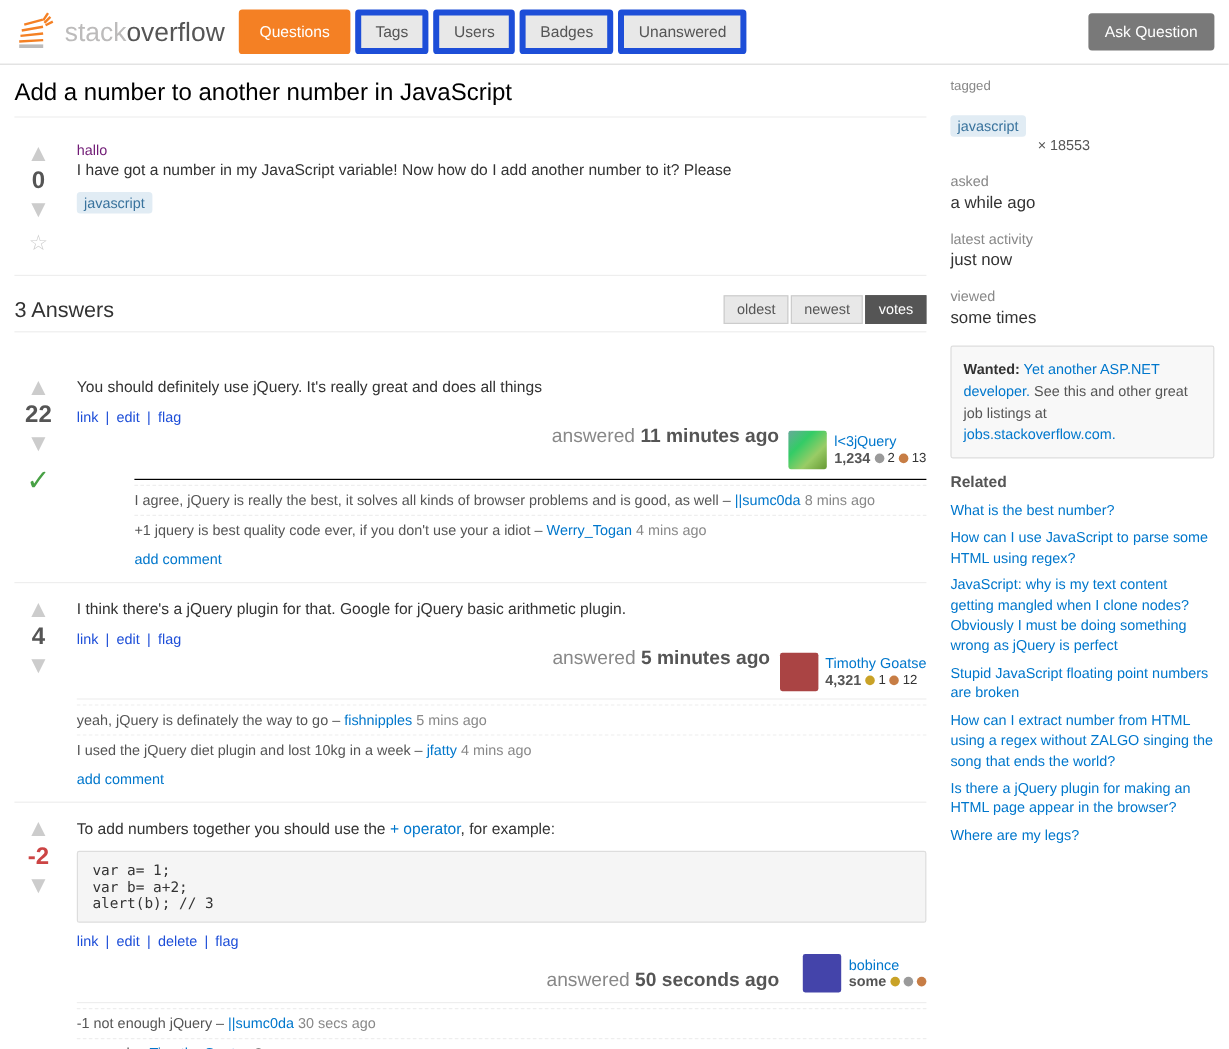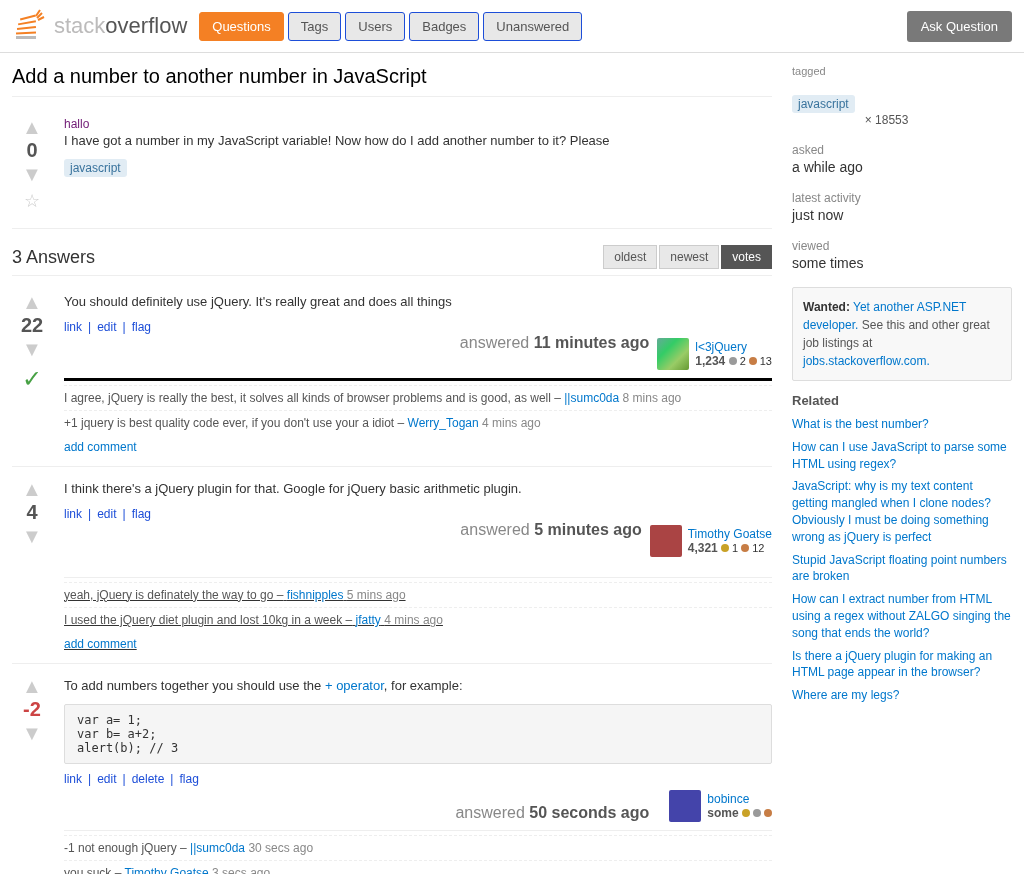--- a/index.html
+++ b/index.html
@@ -1,21 +1,21 @@
 <!DOCTYPE html>
 <html><head>
   <meta charset="utf-8">
   <style>
     * { margin: 0; padding: 0; box-sizing: border-box; }
     body { font-family: Arial, sans-serif; font-size: 13px; color: #333; background: #fff; }
     
     
     #header { display: flex; align-items: center; padding: 8px 12px; border-bottom: 1px solid #ddd; }
     #nav { display: flex; gap: 4px; }
-    .nav-btn { padding: 6px 12px; border: 1px solid #1d4ed8; background: #e8e8e8; color: #555; cursor: pointer; font-size: 13px; border-radius: 3px; text-decoration: none; }
+    .nav-btn { padding: 6px 12px; border: 5px solid #1d4ed8; background: #e8e8e8; color: #555; cursor: pointer; font-size: 13px; border-radius: 3px; text-decoration: none; }
     .nav-btn.active { background: #f48024; color: #fff; border-color: #f48024; }
     #ask-btn { margin-left: auto; padding: 8px 14px; background: #797979; color: #fff; border: none; border-radius: 3px; cursor: pointer; font-size: 13px; }
     
     
     #main { display: flex; padding: 12px; gap: 20px; }
     #content { flex: 1; min-width: 0; }
     #sidebar { width: 220px; flex-shrink: 0; }
     
     
     #question-title { font-size: 20px; font-weight: normal; color: #000; margin-bottom: 12px; padding-bottom: 8px; border-bottom: 1px solid #eee; }
@@ -29,21 +29,21 @@
     .accepted-icon { color: #48a145; font-size: 24px; margin-top: 4px; }
     
     
     #question-block { display: flex; gap: 12px; margin-bottom: 16px; }
     .question-body { flex: 1; }
     .question-author { font-size: 12px; color: #701a75; }
     .question-text { margin-bottom: 8px; line-height: 1.5; }
     .tag { display: inline-block; background: #e1ecf4; color: #39739d; padding: 2px 6px; border-radius: 3px; font-size: 12px; margin-right: 4px; cursor: pointer; }
     
     
-    #answers-header { display: flex; align-items: center; margin-bottom: 4px; padding-bottom: 6px; border-bottom: 1px solid #eee; }
+    #answers-header { display: flex; align-items: center; margin-bottom: 24px; padding-bottom: 6px; border-bottom: 1px solid #eee; }
     #answers-count { font-size: 18px; font-weight: normal; flex: 1; }
     .sort-tabs { display: flex; gap: 2px; }
     .sort-tab { padding: 4px 10px; border: 1px solid #ccc; background: #e8e8e8; color: #555; cursor: pointer; font-size: 12px; }
     .sort-tab.active { background: #555; color: #fff; border-color: #555; }
     
     
     .answer-block { display: flex; gap: 12px; padding: 12px 0; border-bottom: 1px solid #eee; }
     .answer-body { flex: 1; min-width: 0; }
     .answer-text { margin-bottom: 8px; line-height: 1.5; }
     .answer-time { font-size: 16px; color: #888; }
@@ -195,21 +195,21 @@
                     <span style="font-size:11px;">2</span>
                     <span class="dot dot-bronze"></span>
                     <span style="font-size:11px;">13</span>
                   </span>
                 </div>
               </div>
             </div>
           </div>
         </div>
 
-        <div style="margin-top: 8px; border-top: 3px solid #000000; padding-top: 4px;">
+        <div style="margin-top: 8px; border-top: 1px solid #000000; padding-top: 4px; margin-left: 48px;">
           <div class="comment">
             <span>I agree, jQuery is really the best, it solves all kinds of browser problems and is good, as well –</span> <a class="comment-author">||sumc0da</a> <span class="comment-time">8 mins ago</span>
           </div>
           <div class="comment">
             <span>+1 jquery is best quality code ever, if you don't use your a idiot –</span> <a class="comment-author">Werry_Togan</a> <span class="comment-time">4 mins ago</span>
           </div>
           <div class="add-comment">add comment</div>
         </div>
       </div>
     </div>
@@ -244,21 +244,21 @@
                     <span class="dot dot-gold"></span>
                     <span style="font-size:11px;">1</span>
                     <span class="dot dot-bronze"></span>
                     <span style="font-size:11px;">12</span>
                   </span>
                 </div>
               </div>
             </div>
           </div>
         </div>
-        <div style="margin-top: 20px; border-top: 1px solid #eee; padding-top: 4px; text-decoration: underline;">
+        <div style="margin-top: 6px; border-top: 1px solid #eee; padding-top: 4px;">
           <div class="comment">
             <span>yeah, jQuery is definately the way to go –</span> <a class="comment-author">fishnipples</a> <span class="comment-time">5 mins ago</span>
           </div>
           <div class="comment">
             <span>I used the jQuery diet plugin and lost 10kg in a week –</span> <a class="comment-author">jfatty</a> <span class="comment-time">4 mins ago</span>
           </div>
           <div class="add-comment">add comment</div>
         </div>
       </div>
     </div>

